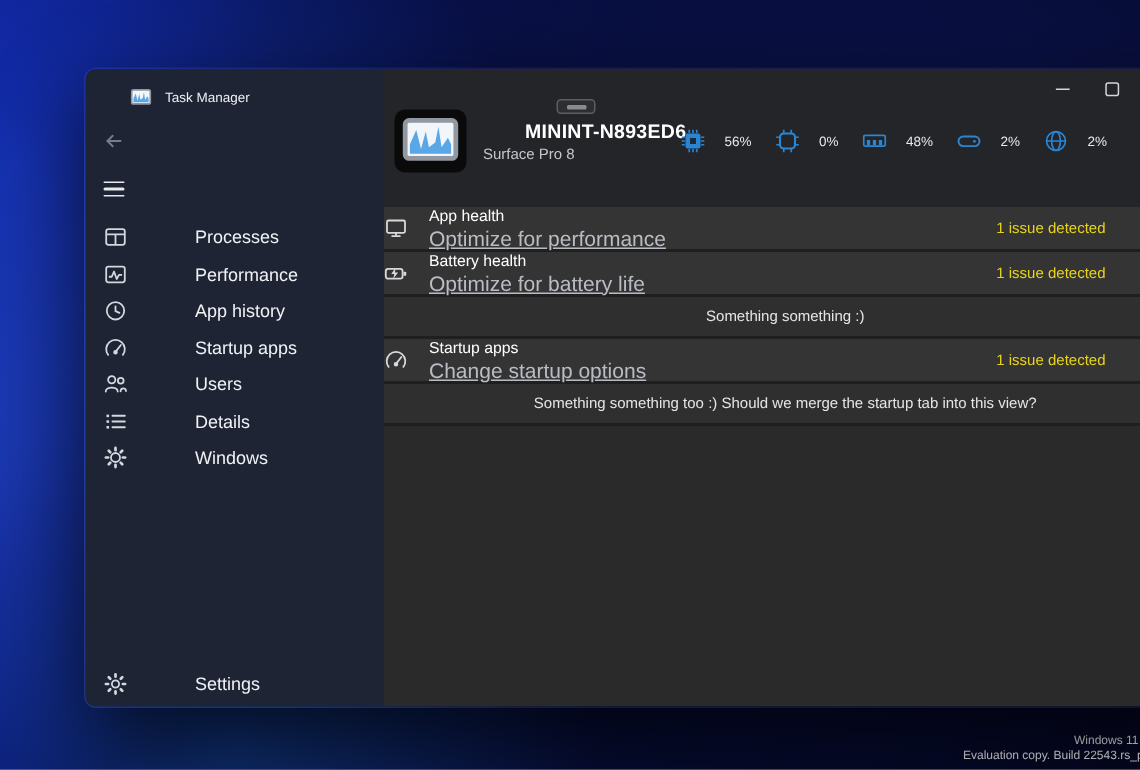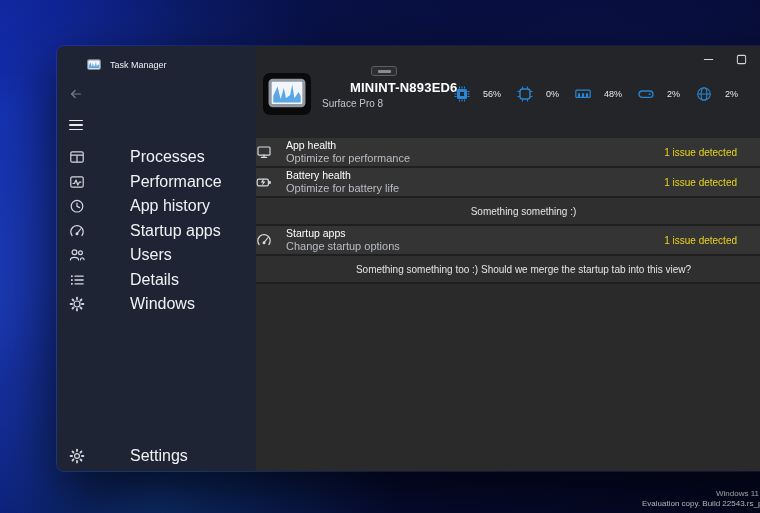--- a/index.html
+++ b/index.html
@@ -38,21 +38,21 @@
   .sidebar{width:199px;background:var(--sidebar-bg);position:relative;flex-shrink:0;color:#e9ebef;}
   .tm-title-row{display:flex;align-items:center;gap:9px;margin:13px 0 0 30px;}
   .tm-title-row .applogo{width:14px;height:12px;display:inline-flex;}
   .tm-title{font-size:9px;color:#eceef2;}
   .back-btn{margin:16px 0 0 12px;width:16px;height:14px;display:inline-flex;color:#767d8a;}
   .menu-btn{margin:13px 0 0 12px;width:16px;height:14px;display:flex;flex-direction:column;justify-content:center;gap:3px;}
   .menu-btn i{display:block;height:1.5px;width:14px;background:#e8eaee;border-radius:1px;}
   .nav{margin-top:13px;}
   .nav-item{display:flex;align-items:center;height:24.5px;padding-left:12px;cursor:default;}
   .nav-item .nicon{width:16px;height:16px;display:inline-flex;color:#d3d7de;}
-  .nav-item .nlabel{margin-left:13px;font-size:16px;color:#f0f2f5;padding-left:32px;}
+  .nav-item .nlabel{margin-left:13px;font-size:12px;color:#f0f2f5;padding-left:32px;}
   .settings-row{position:absolute;bottom:3px;left:0;right:0;}
 
   
   .main{flex:1;background:var(--body-bg);position:relative;}
   .main-top{position:absolute;top:0;left:0;right:0;height:92px;background:var(--panel-bg);}
   .titlebar-controls{position:absolute;top:0;right:0;height:27px;display:flex;}
   .tb-btn{width:33px;height:27px;display:flex;align-items:center;justify-content:center;color:#d6d6d6;}
   .pill-handle{position:absolute;left:115px;top:20px;width:26px;height:10px;border:1px solid #5e5e5e;border-radius:3px;background:#2c2e33;display:flex;align-items:center;justify-content:center;}
   .pill-handle i{display:block;width:13px;height:3px;background:#8b8b8b;border-radius:1px;}
   .device-row{position:absolute;top:27px;left:7px;display:flex;align-items:center;}
@@ -66,21 +66,21 @@
   .stat .sval{font-size:9px;color:#e6e9ed;}
 
   
   .health{position:absolute;top:92px;left:0;right:0;}
   .hrow{display:flex;align-items:center;background:var(--card-bg);border-bottom:2px solid #1f1f1f;}
   .hrow.card{height:30px;padding:0 14px 0 0;}
   .hrow.note{height:28px;background:var(--note-bg);justify-content:center;border-bottom:2px solid #1f1f1f;}
   .hicon{width:17px;height:17px;display:inline-flex;color:#d6dade;flex-shrink:0;}
   .htext{margin-left:13px;line-height:1;}
   .htitle{font-size:10.5px;color:#ffffff;}
-  .hsub{font-size:11px;color:#b9bdc3;margin-top:2.5px;}
+  .hsub{font-size:14px;color:#b9bdc3;margin-top:2.5px;text-decoration:underline;}
   .hstatus{margin-left:auto;font-size:10px;color:var(--status-yellow);}
   .chev{width:12px;height:10px;display:inline-flex;margin-left:28px;color:#ababab;}
   .note-text{font-size:10px;color:#e3e5e8;}
 </style>
 </head>
 <body>
 
 <div class="watermark wm1">Windows 11 P</div>
 <div class="watermark wm2">Evaluation copy. Build 22543.rs_pr</div>
 

